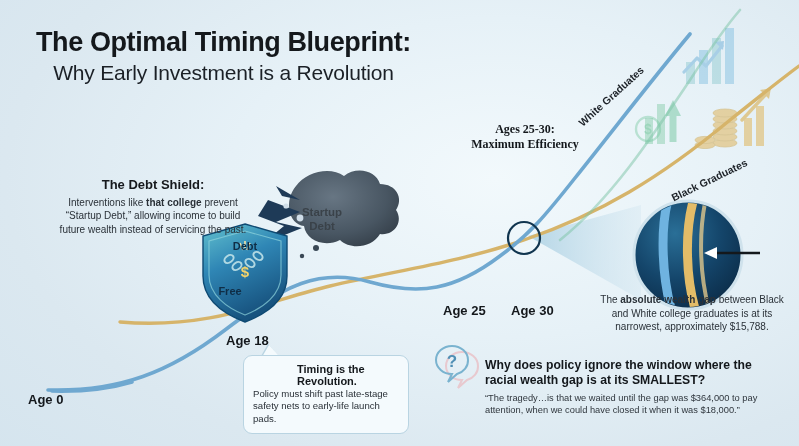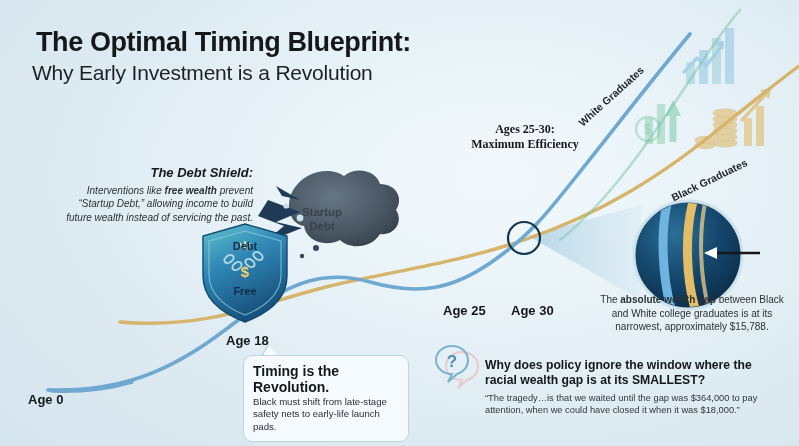--- a/index.html
+++ b/index.html
@@ -17,29 +17,29 @@
   svg.layer{pointer-events:none;}
 
   
   #title-block{position:absolute;left:32px;top:24px;}
   #main-title{
     font-size:27px;font-weight:bold;color:#14181c;letter-spacing:-0.4px;
     margin:4px;line-height:1.05;
   }
   #sub-title{
     font-size:21px;font-weight:normal;color:#1b2026;letter-spacing:-0.2px;
-    margin:5px 0 0 0;line-height:1.1;
+    margin:5px 0 0 0;line-height:1.1;text-align:center;
   }
 
   
   .blk{position:absolute;}
   .blk-head{font-weight:bold;color:#16191d;}
   .blk-body{color:#2a3138;}
 
-  #debt-shield-block{left:53px;top:165px;width:200px;text-align:right;font-style:italic;}
+  #debt-shield-block{left:53px;top:177px;width:200px;text-align:center;}
   #debt-shield-block .blk-head{font-size:13px;margin-bottom:4px;}
   #debt-shield-block .blk-body{font-size:10px;line-height:1.33;}
 
   #ages-block{left:455px;top:122px;width:140px;text-align:center;}
   #ages-block .l{font-size:12px;font-weight:bold;color:#14181c;line-height:1.22;font-family:Liberation Serif, serif;}
 
   #gap-caption{left:592px;top:293px;width:200px;text-align:center;}
   #gap-caption .blk-body{font-size:10px;line-height:1.36;color:#2a3138;}
 
   #amount-label{left:716px;top:236px;font-size:16px;font-weight:bold;color:#14181c;}
@@ -55,21 +55,21 @@
   .curve-label{position:absolute;font-size:10.5px;font-weight:bold;color:#1d2228;white-space:nowrap;}
   #label-white{left:580px;top:118px;transform:rotate(-42deg);transform-origin:left center;}
   #label-black{left:672px;top:192px;transform:rotate(-26deg);transform-origin:left center;}
 
   
   #timing-bubble{
     position:absolute;left:243px;top:355px;width:166px;
     background:#f4fafd;border:1.2px solid #b9d4e2;border-radius:9px;
     padding:7px 9px 8px 9px;box-sizing:border-box;
   }
-  #timing-bubble .bub-head{font-size:14px;font-weight:bold;color:#14181c;margin-bottom:1px;}
+  #timing-bubble .bub-head{font-size:11px;font-weight:bold;color:#14181c;margin-bottom:1px;margin-left:44px;}
   #timing-bubble .bub-body{font-size:9.6px;line-height:1.3;color:#2a3138;}
   #timing-tail{
     position:absolute;left:262px;top:345px;width:0;height:0;
     border-left:7px solid transparent;border-right:11px solid transparent;
     border-bottom:12px solid #f4fafd;
     filter:drop-shadow(-1px -1px 0 #b9d4e2);
   }
 
   
   #question-block{position:absolute;left:485px;top:358px;width:312px;}
@@ -78,21 +78,21 @@
 
   
   #startup-debt-label{
     position:absolute;left:291px;top:206px;width:62px;text-align:center;
     font-size:11.5px;font-weight:bold;color:#3a4249;line-height:1.2;
   }
 
   
   .shield-txt{position:absolute;font-weight:bold;color:#0f2d46;text-align:center;}
   #shield-debt{left:221px;top:240px;width:48px;font-size:11px;}
-  #shield-free{left:221px;top:285px;width:48px;font-size:11px;}
+  #shield-free{left:206px;top:285px;width:48px;font-size:11px;}
 </style>
 </head>
 <body>
 
 <div id="stage">
 
   <svg class="layer" viewBox="0 0 799 446">
 
     <g opacity="0.40">
       <rect x="686" y="62" width="9" height="22" fill="#7fc3c9"></rect>
@@ -228,21 +228,21 @@
   </svg>
 
   <div id="title-block">
     <div id="main-title">The Optimal Timing Blueprint:</div>
     <div id="sub-title">Why Early Investment is a Revolution</div>
   </div>
 
   <div class="blk" id="debt-shield-block">
     <div class="blk-head">The Debt Shield:</div>
     <div class="blk-body">
-      Interventions like <b>free wealth</b> prevent “Startup Debt,” allowing income to build future wealth instead of servicing the past.
+      Interventions like <b>that college</b> prevent “Startup Debt,” allowing income to build future wealth instead of servicing the past.
     </div>
   </div>
 
   <div class="shield-txt" id="shield-debt">Debt</div>
   <div class="shield-txt" id="shield-free">Free</div>
 
   <div id="startup-debt-label">
     <div>Startup</div>
     <div>Debt</div>
   </div>
@@ -256,21 +256,21 @@
   <div class="curve-label" id="label-black">Black Graduates</div>
 
   <div class="age-tick" id="age-0">Age 0</div>
   <div class="age-tick" id="age-18">Age 18</div>
   <div class="age-tick" id="age-25">Age 25</div>
   <div class="age-tick" id="age-30">Age 30</div>
 
   <div id="timing-tail"></div>
   <div id="timing-bubble">
     <div class="bub-head">Timing is the Revolution.</div>
-    <div class="bub-body">Black must shift from late-stage safety nets to early-life launch pads.</div>
+    <div class="bub-body">Policy must shift past late-stage safety nets to early-life launch pads.</div>
   </div>
 
 
   <div class="blk" id="gap-caption">
     <div class="blk-body">
       The <b>absolute wealth gap</b> between Black and White college graduates is at its narrowest, approximately $15,788.
     </div>
   </div>
 
   <div id="question-block">

